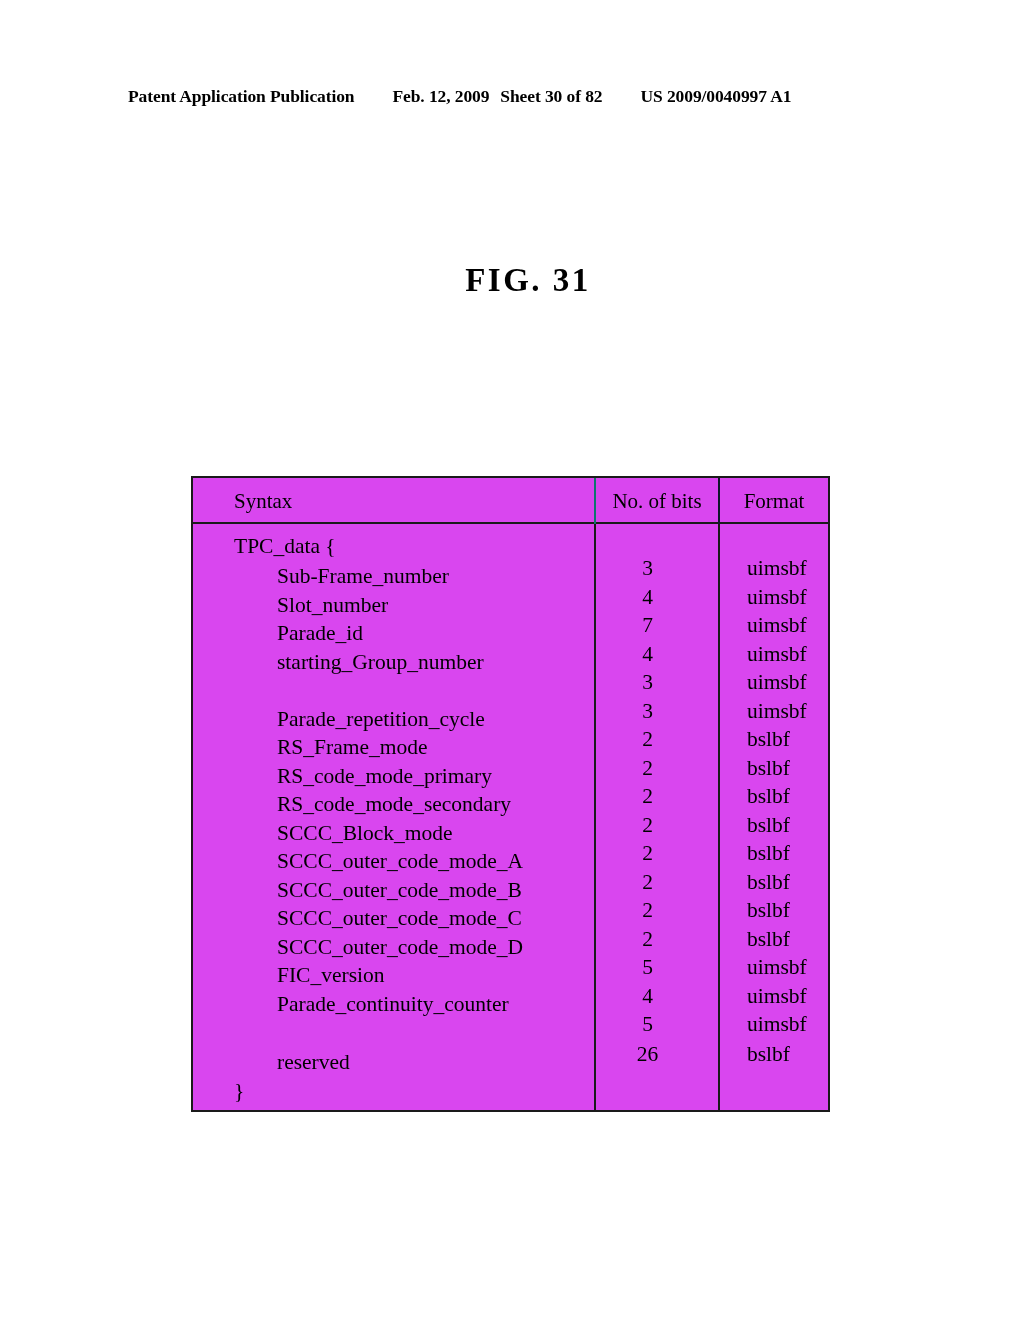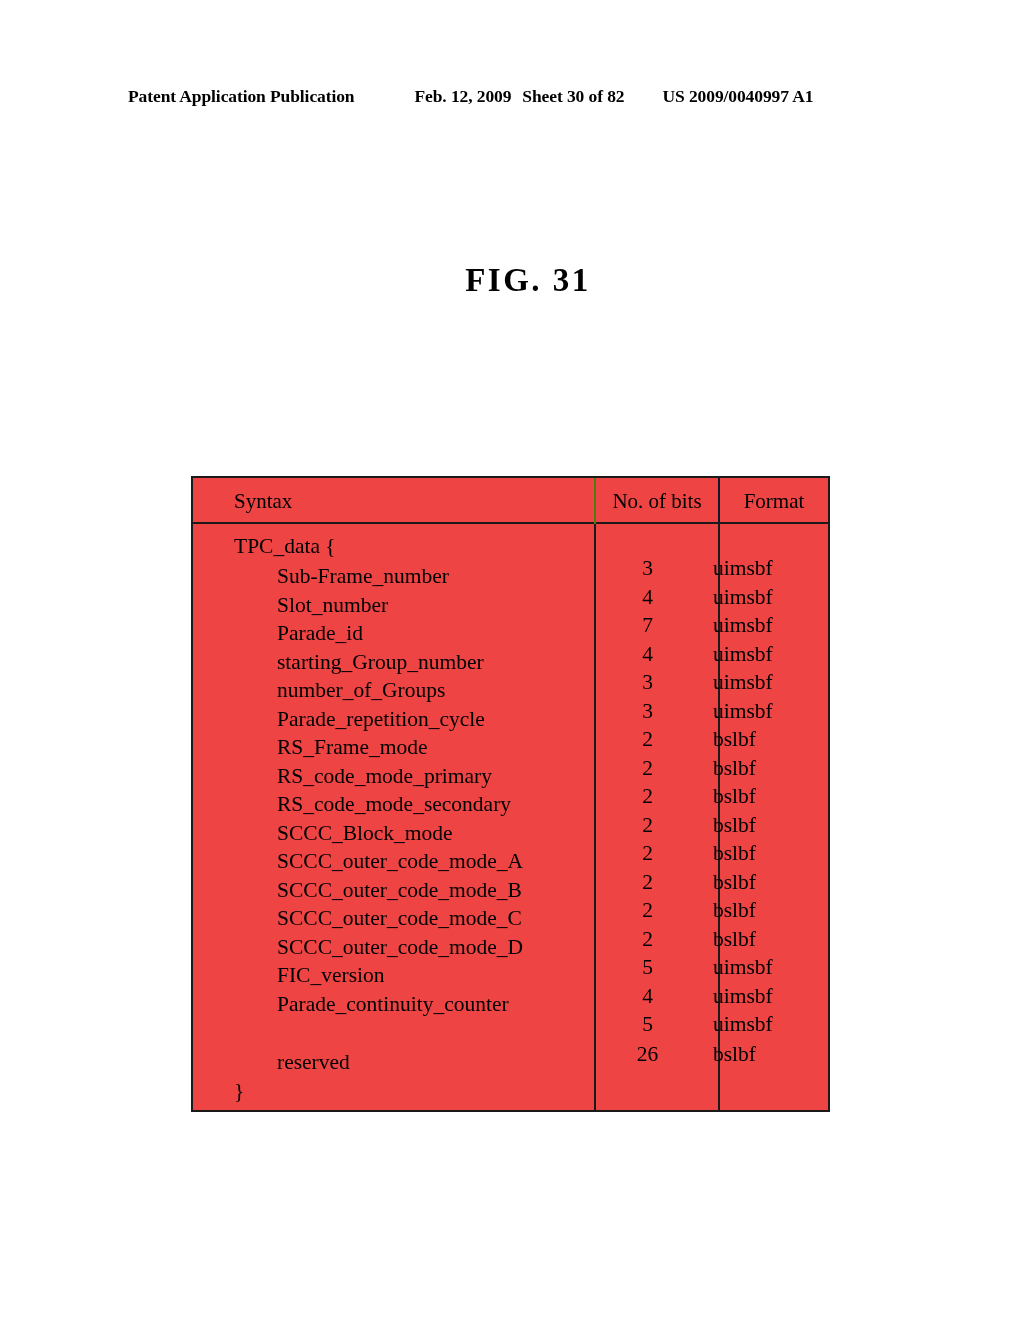--- a/index.html
+++ b/index.html
@@ -25,21 +25,21 @@
     display: flex;
     align-items: baseline;
     font-family: "Liberation Serif", serif;
     font-weight: bold;
     font-size: 17.5px;
     letter-spacing: -0.1px;
     white-space: nowrap;
   }
   .page-header .hdr-pub { }
   .page-header .hdr-date {
-    margin-left: 60px;
+    margin-left: 38px;
   }
   .page-header .hdr-sheet {
     margin-left: 11px;
   }
   .page-header .hdr-patno {
     margin-left: 38px;
   }
 
   
   .fig-caption {
@@ -56,21 +56,21 @@
 
   
   .syntax-table {
     position: absolute;
     left: 191px;
     top: 476px;
     width: 639px;
     height: 636px;
     border: 2px solid #1a1a1a;
     box-sizing: border-box;
-    background: #ef4444;
+    background: #d946ef;
   }
 
   .table-head {
     position: relative;
     height: 46px;
     border-bottom: 2px solid #1a1a1a;
     box-sizing: border-box;
   }
   .table-head .th {
     position: absolute;
@@ -83,21 +83,21 @@
   }
   .th-syntax {
     left: 0;
     width: 401px;
     padding-left: 41px;
   }
   .th-bits {
     left: 401px;
     width: 124px;
     text-align: center;
-    border-left: 2px solid #4d7c0f;
+    border-left: 2px solid #0f766e;
   }
   .th-format {
     left: 525px;
     width: 110px;
     text-align: center;
     border-left: 2px solid #0f172a;
   }
 
   .table-body {
     position: relative;
@@ -148,21 +148,21 @@
     width: 124px;
     height: 100%;
     font-size: 21.5px;
     line-height: 28px;
     text-align: center;
     padding-right: 17px;
     box-sizing: border-box;
   }
   .cell-format {
     position: absolute;
-    left: 499px;
+    left: 533px;
     top: 0;
     width: 110px;
     height: 100%;
     font-size: 21.5px;
     line-height: 28px;
     padding-left: 21px;
     box-sizing: border-box;
     white-space: nowrap;
   }
 </style>
@@ -209,21 +209,20 @@
           <div class="cell-syntax indent-1">Parade_id</div>
           <div class="cell-bits">7</div>
           <div class="cell-format">uimsbf</div>
         </div>
         <div class="row">
           <div class="cell-syntax indent-1">starting_Group_number</div>
           <div class="cell-bits">4</div>
           <div class="cell-format">uimsbf</div>
         </div>
         <div class="row">
-          <div class="cell-syntax indent-1">number_of_Groups</div>
           <div class="cell-bits">3</div>
           <div class="cell-format">uimsbf</div>
         </div>
         <div class="row">
           <div class="cell-syntax indent-1">Parade_repetition_cycle</div>
           <div class="cell-bits">3</div>
           <div class="cell-format">uimsbf</div>
         </div>
         <div class="row">
           <div class="cell-syntax indent-1">RS_Frame_mode</div>

